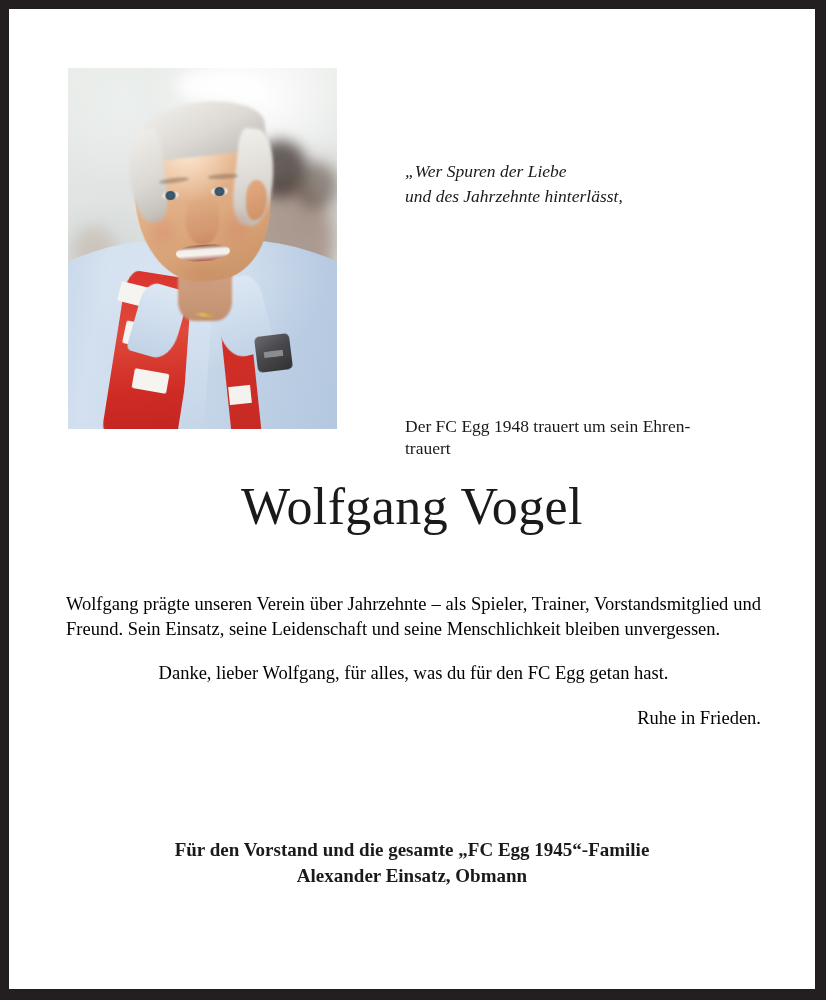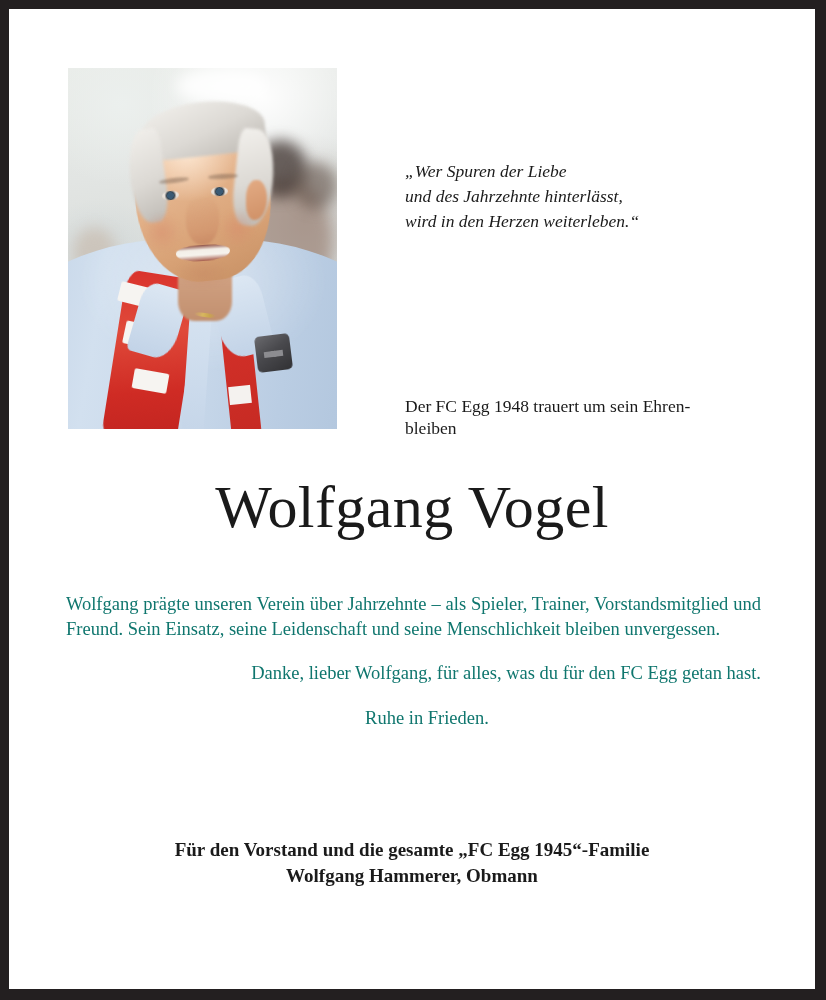--- a/index.html
+++ b/index.html
@@ -274,55 +274,55 @@
     font-style: italic;
     font-size: 17.5px;
     line-height: 25px;
     color: #1a1a1a;
   }
   .quote .q-line { display: block; white-space: pre; }
 
   .trauer {
     position: absolute;
     left: 396px;
-    top: 386px;
+    top: 406px;
     width: 368px;
     font-size: 17.5px;
     line-height: 22px;
     color: #1a1a1a;
   }
   .trauer .t-line { display: block; }
 
   .name {
     position: absolute;
     left: 0;
     right: 0;
     top: 468px;
     text-align: center;
-    font-size: 60px;
+    font-size: 52px;
     line-height: 60px;
     letter-spacing: 0.4px;
     color: #1a1a1a;
   }
 
   .body-block {
     position: absolute;
     left: 57px;
     top: 583px;
     width: 695px;
-    color: #0f766e;
+    color: #000000;
     font-size: 18.5px;
     line-height: 24.5px;
   }
   .body-block p {
     margin: 0 0 20px 0;
     text-align: justify;
   }
-  .body-block p.last { margin-bottom: 0; text-align: center; margin-left: 27px; }
-  .body-block p.plain { text-align: right; }
+  .body-block p.last { margin-bottom: 0; text-align: right; margin-left: 27px; }
+  .body-block p.plain { text-align: center; }
 
   .signature {
     position: absolute;
     left: 0;
     right: 0;
     top: 828px;
     text-align: center;
     font-weight: bold;
     font-size: 19px;
     line-height: 26px;
@@ -373,35 +373,34 @@
       <div class="eye-l"></div>
       <div class="eye-r"></div>
       <div class="nose"></div>
       <div class="mouth"></div>
       <div class="chin"></div>
     </div>
 
     <div class="quote">
       <span class="q-line">„Wer Spuren der Liebe</span>
       <span class="q-line">und des Jahrzehnte hinterlässt,</span>
-      <span class="q-line">wird in den Herzen weiterleben.“</span>
     </div>
 
     <div class="trauer">
       <span class="t-line">Der FC Egg 1948 trauert um sein Ehren-</span>
-      <span class="t-line">bleiben</span>
+      <span class="t-line">trauert</span>
     </div>
 
     <div class="name">Wolfgang Vogel</div>
 
     <div class="body-block">
       <p>Wolfgang prägte unseren Verein über Jahrzehnte – als Spieler, Trainer, Vorstandsmitglied und Freund. Sein Einsatz, seine Leidenschaft und seine Menschlichkeit bleiben unvergessen.</p>
       <p class="plain">Danke, lieber Wolfgang, für alles, was du für den FC Egg getan hast.</p>
       <p class="last">Ruhe in Frieden.</p>
     </div>
 
     <div class="signature">
       <span class="s-line">Für den Vorstand und die gesamte „FC Egg 1945“-Familie</span>
-      <span class="s-line">Wolfgang Hammerer, Obmann</span>
+      <span class="s-line">Alexander Einsatz, Obmann</span>
     </div>
 
   </div>
 </div>
 
 </body></html>

